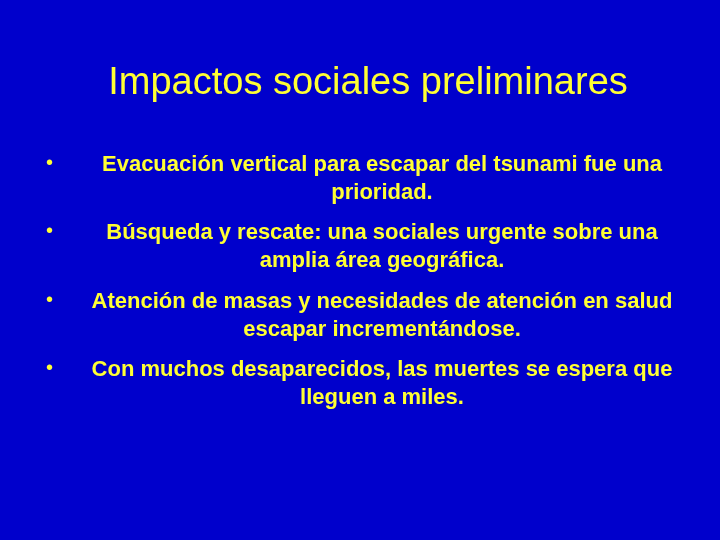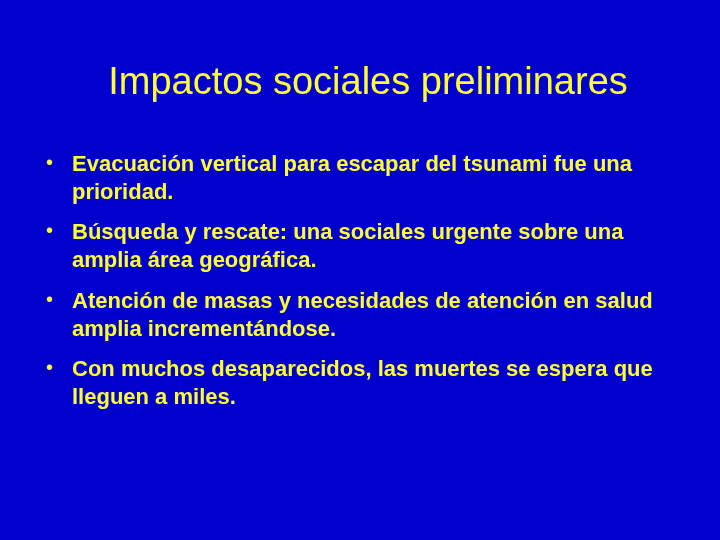--- a/index.html
+++ b/index.html
@@ -53,20 +53,21 @@
     width: 26px;
     text-align: left;
     font-size: 20px;
     font-weight: normal;
     color: #FFFF33;
     line-height: 1.28;
   }
   .bullet-text {
     flex: 1 1 auto;
     padding-right: 14px;
+    text-align: center;
   }
 </style>
 </head>
 <body>
 
 <div class="slide">
 
   <h1 class="slide-title">Impactos sociales preliminares</h1>
 
   <div class="bullet-list">
@@ -76,21 +77,21 @@
       <span class="bullet-text">Evacuación vertical para escapar del tsunami fue una prioridad.</span>
     </div>
 
     <div class="bullet-item">
       <span class="bullet-marker">•</span>
       <span class="bullet-text">Búsqueda y rescate: una sociales urgente sobre una amplia área geográfica.</span>
     </div>
 
     <div class="bullet-item">
       <span class="bullet-marker">•</span>
-      <span class="bullet-text">Atención de masas y necesidades de atención en salud amplia incrementándose.</span>
+      <span class="bullet-text">Atención de masas y necesidades de atención en salud escapar incrementándose.</span>
     </div>
 
     <div class="bullet-item">
       <span class="bullet-marker">•</span>
       <span class="bullet-text">Con muchos desaparecidos, las  muertes se espera que lleguen a miles.</span>
     </div>
 
   </div>
 </div>
 

